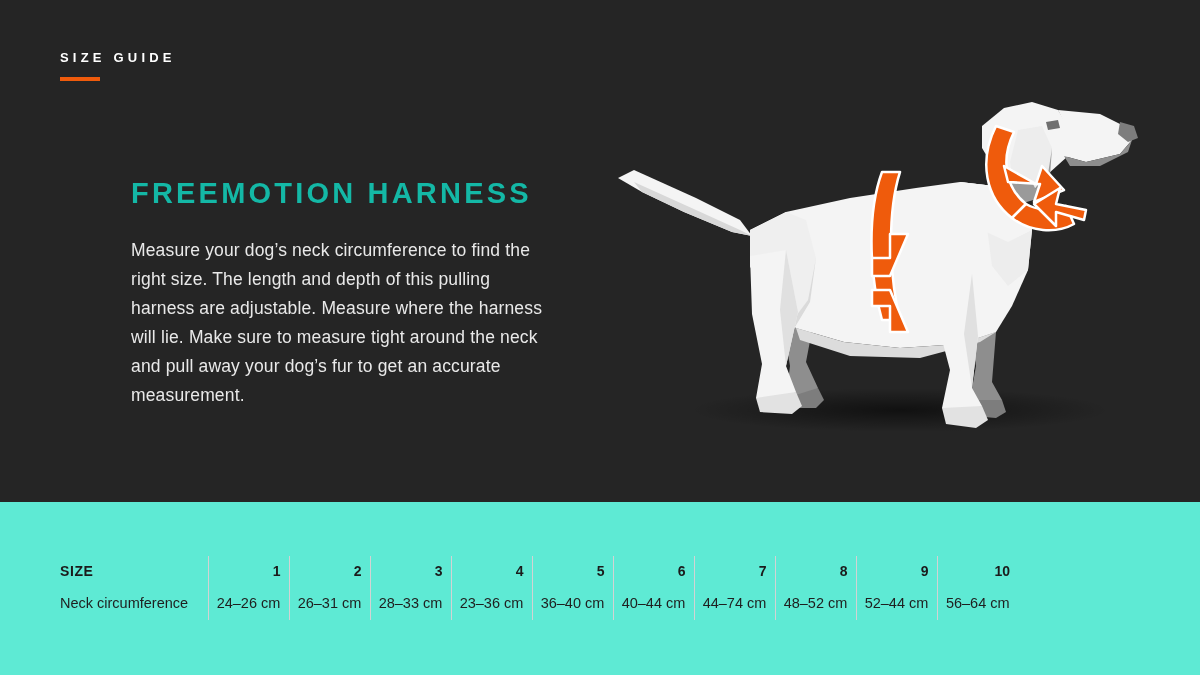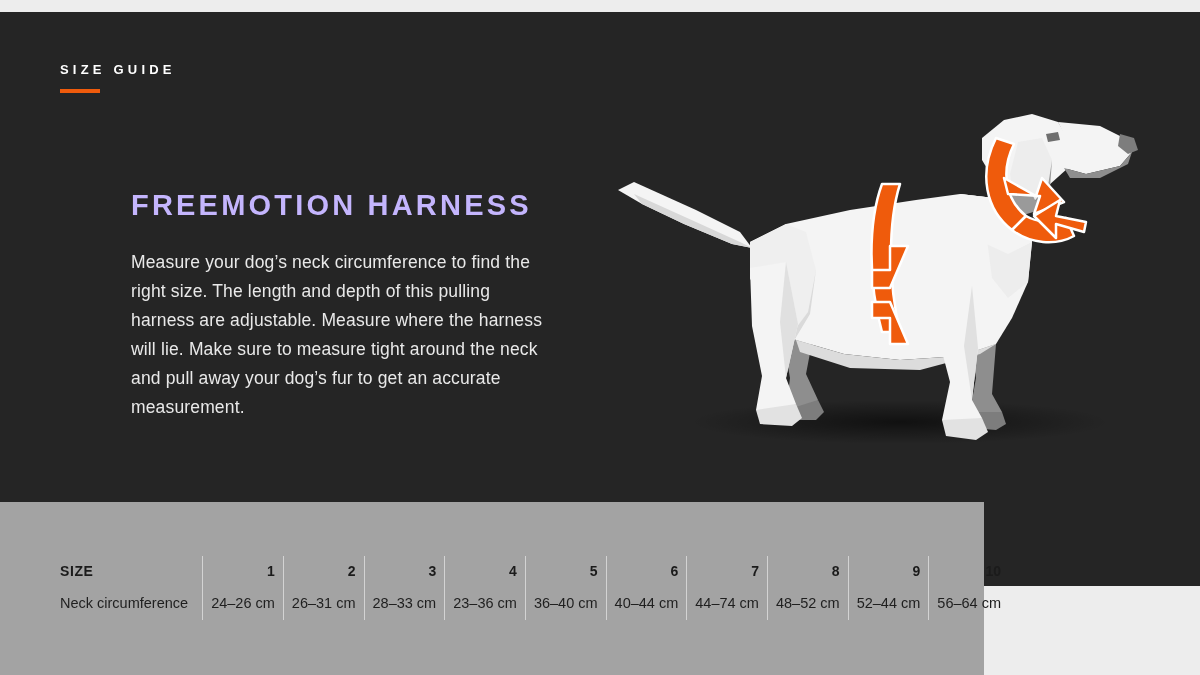--- a/index.html
+++ b/index.html
@@ -8,53 +8,53 @@
     width:1200px; height:675px;
     background:#ededed;
     font-family:"Liberation Sans", sans-serif;
     overflow:hidden;
   }
 
   .page { position:relative; width:1200px; height:675px; }
 
   
   .hero {
-    position:absolute; left:0; top:12px; width:1200px; height:574px;
+    position:absolute; left:0; top:0; width:1200px; height:574px;
     background:#252525;
     overflow:hidden;
   }
 
   .eyebrow-wrap { position:absolute; left:60px; top:50px; }
   .eyebrow {
     font-size:13px; font-weight:bold; letter-spacing:4.2px;
     color:#ffffff; text-transform:uppercase; white-space:nowrap;
   }
   .eyebrow-rule {
     margin-top:12px; width:40px; height:4px; background:#ef5b0c;
   }
 
   .copy { position:absolute; left:131px; top:178px; width:420px; }
   .title {
     font-size:29px; font-weight:bold; letter-spacing:3.2px;
-    color:#c4b5fd; white-space:nowrap; line-height:1.1;
+    color:#14b8a6; white-space:nowrap; line-height:1.1;
   }
   .body-copy {
     margin-top:26px;
     font-size:17.5px; line-height:29px; color:#e9e9e9;
     letter-spacing:0.15px;
   }
 
   
   .illo { position:absolute; left:600px; top:70px; width:560px; height:380px; }
   .illo svg { display:block; width:100%; height:100%; }
 
   
   .table-panel {
-    position:absolute; left:0; top:502px; width:984px; height:173px;
-    background:#a3a3a3;
+    position:absolute; left:0; top:502px; width:1200px; height:173px;
+    background:#5eead4;
   }
 
   .size-table {
     position:absolute; left:60px; top:54px;
     border-collapse:collapse;
     table-layout:fixed;
   }
   .size-table td { vertical-align:middle; }
 
   .row-head td { height:30px; }

